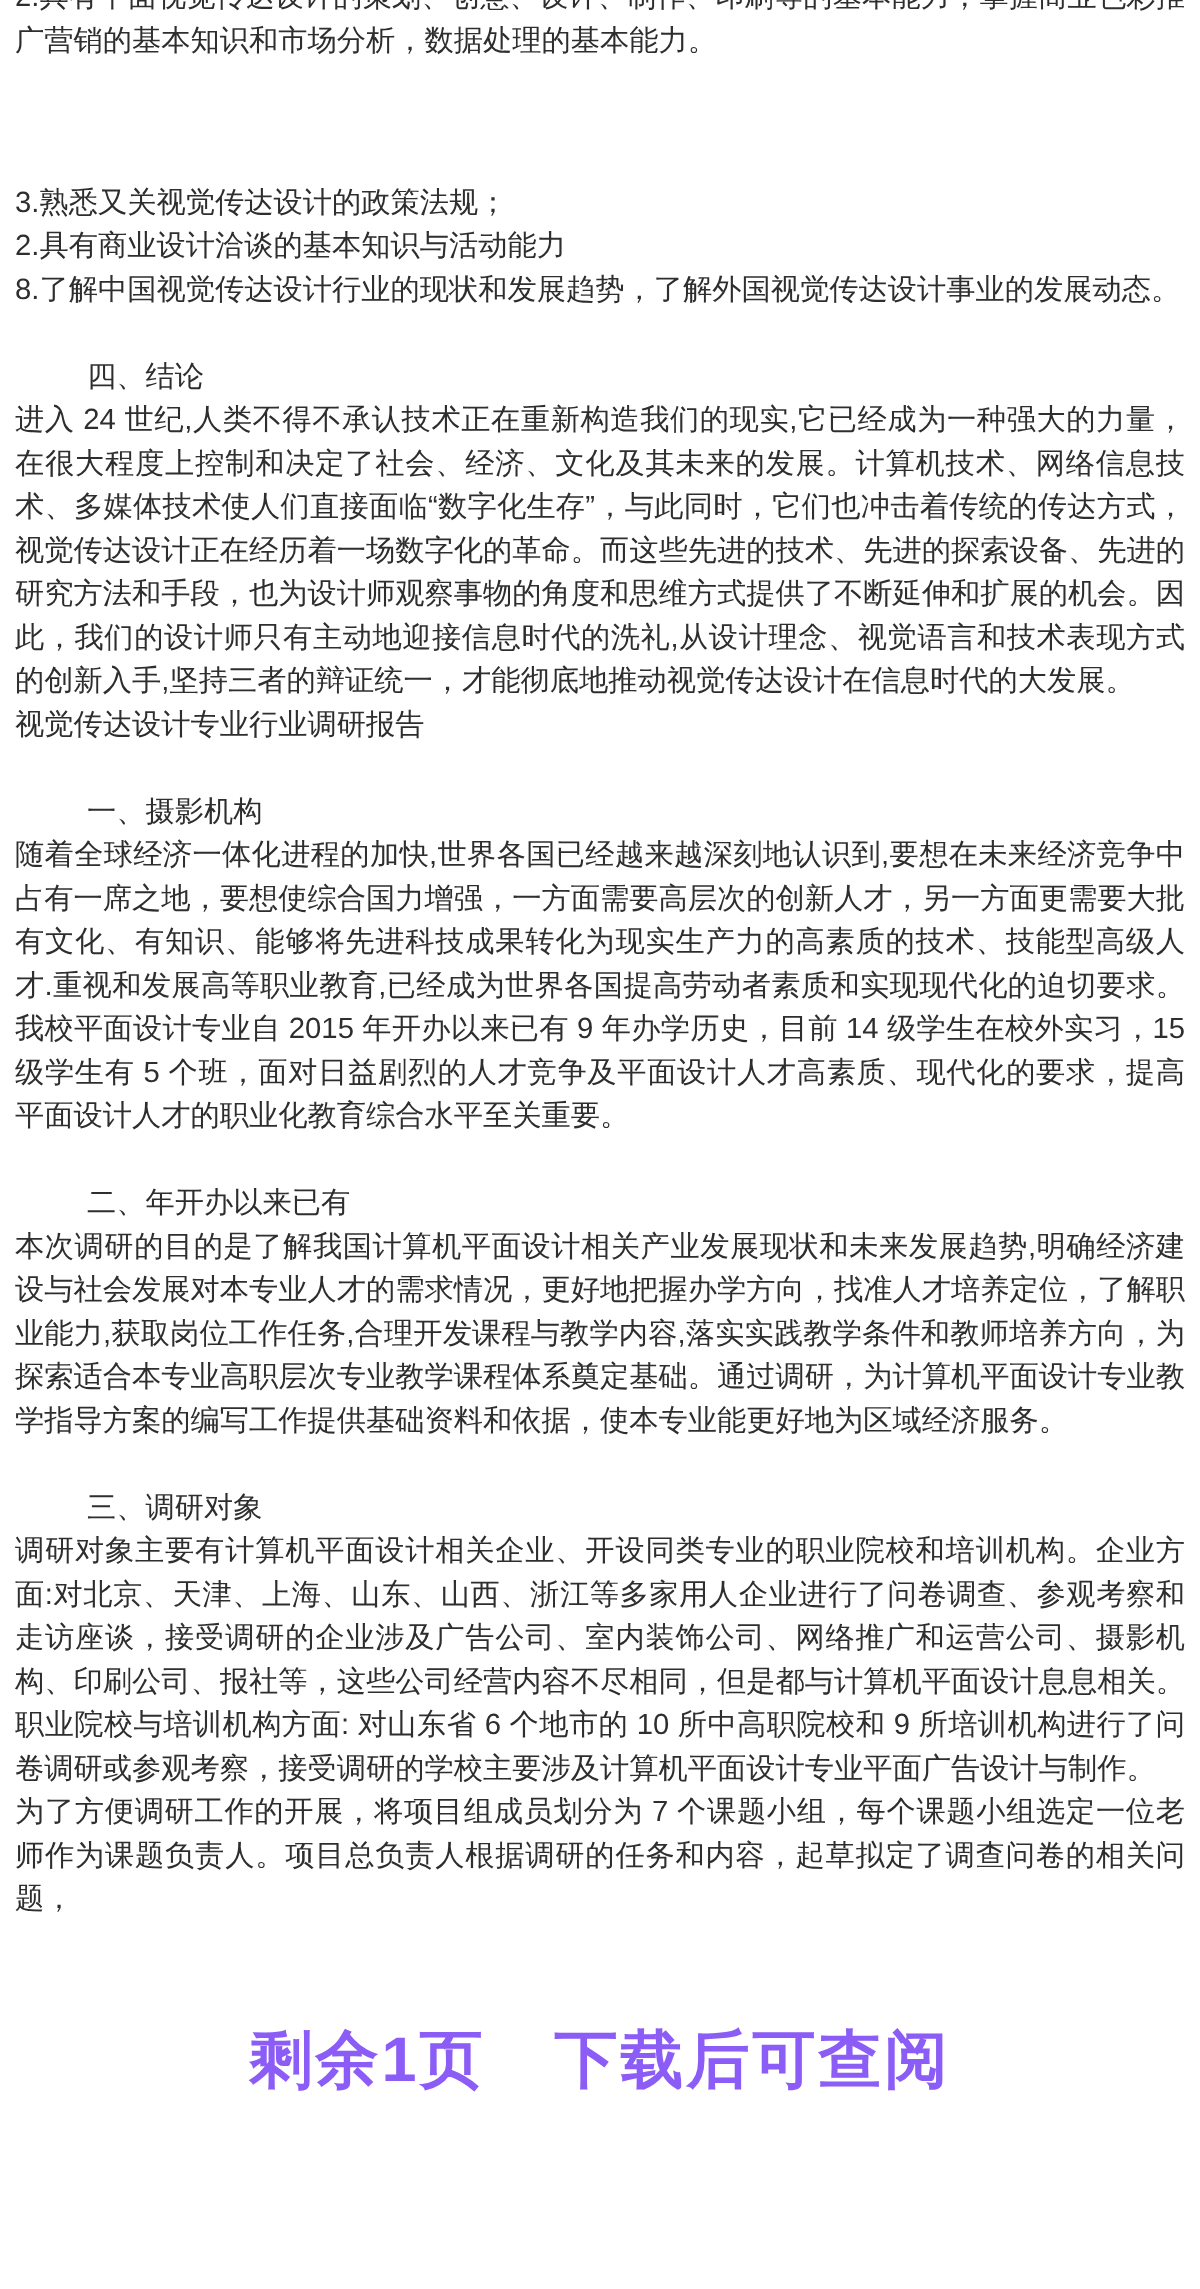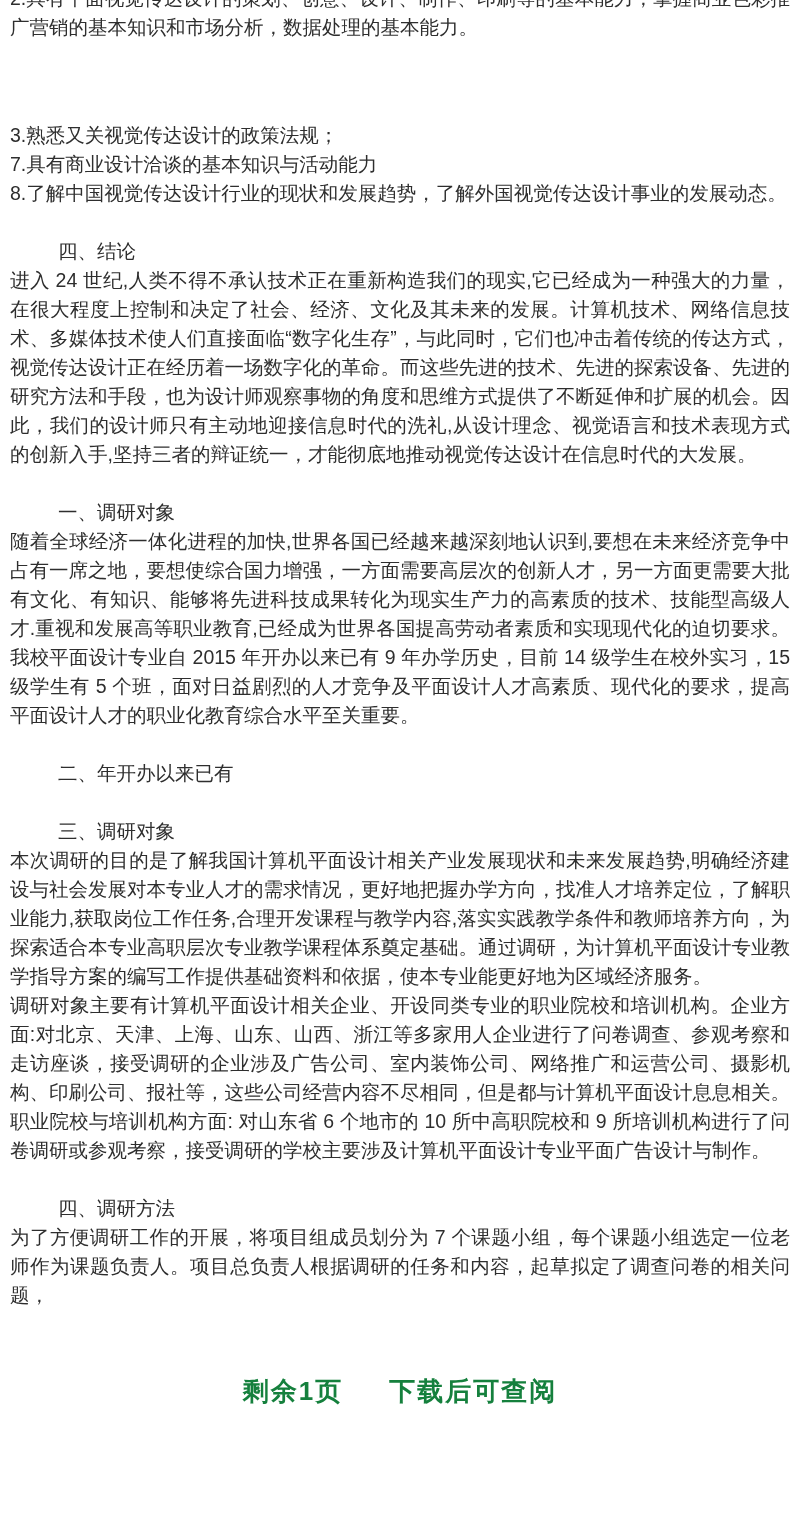--- a/index.html
+++ b/index.html
@@ -22,52 +22,52 @@
     word-break: break-all;
     color: #2e2e2e;
   }
   
   .clip-top { margin-top: -16px; }
   .gap1 { margin-top: 29px; margin-left: 48px; }   
   .gap2 { margin-top: 79px; }   
   .footer {
     margin-top: 64px;
     text-align: center;
-    font-size: 26px;
+    font-size: 42px;
     font-weight: bold;
-    color: #15803d;
+    color: #8b5cf6;
     letter-spacing: 2px;
     font-family: "Liberation Sans", sans-serif;
   }
   .footer .hint { margin-left: 46px; }
 </style>
 </head>
 <body>
 
 <div class="page">
 
   <p class="block clip-top">2.具有平面视觉传达设计的策划、创意、设计、制作、印刷等的基本能力，掌握商业色彩推广营销的基本知识和市场分析，数据处理的基本能力。</p>
 
   <p class="block gap2">3.熟悉又关视觉传达设计的政策法规；</p>
-  <p class="block">7.具有商业设计洽谈的基本知识与活动能力</p>
+  <p class="block">2.具有商业设计洽谈的基本知识与活动能力</p>
   <p class="block">8.了解中国视觉传达设计行业的现状和发展趋势，了解外国视觉传达设计事业的发展动态。</p>
 
   <p class="block gap1">四、结论</p>
   <p class="block">进入 24 世纪,人类不得不承认技术正在重新构造我们的现实,它已经成为一种强大的力量，在很大程度上控制和决定了社会、经济、文化及其未来的发展。计算机技术、网络信息技术、多媒体技术使人们直接面临“数字化生存”，与此同时，它们也冲击着传统的传达方式，视觉传达设计正在经历着一场数字化的革命。而这些先进的技术、先进的探索设备、先进的研究方法和手段，也为设计师观察事物的角度和思维方式提供了不断延伸和扩展的机会。因此，我们的设计师只有主动地迎接信息时代的洗礼,从设计理念、视觉语言和技术表现方式的创新入手,坚持三者的辩证统一，才能彻底地推动视觉传达设计在信息时代的大发展。</p>
+  <p class="block">视觉传达设计专业行业调研报告</p>
 
-  <p class="block gap1">一、调研对象</p>
+  <p class="block gap1">一、摄影机构</p>
   <p class="block">随着全球经济一体化进程的加快,世界各国已经越来越深刻地认识到,要想在未来经济竞争中占有一席之地，要想使综合国力增强，一方面需要高层次的创新人才，另一方面更需要大批有文化、有知识、能够将先进科技成果转化为现实生产力的高素质的技术、技能型高级人才.重视和发展高等职业教育,已经成为世界各国提高劳动者素质和实现现代化的迫切要求。我校平面设计专业自 2015 年开办以来已有 9 年办学历史，目前 14 级学生在校外实习，15 级学生有 5 个班，面对日益剧烈的人才竞争及平面设计人才高素质、现代化的要求，提高平面设计人才的职业化教育综合水平至关重要。</p>
 
   <p class="block gap1">二、年开办以来已有</p>
+  <p class="block">本次调研的目的是了解我国计算机平面设计相关产业发展现状和未来发展趋势,明确经济建设与社会发展对本专业人才的需求情况，更好地把握办学方向，找准人才培养定位，了解职业能力,获取岗位工作任务,合理开发课程与教学内容,落实实践教学条件和教师培养方向，为探索适合本专业高职层次专业教学课程体系奠定基础。通过调研，为计算机平面设计专业教学指导方案的编写工作提供基础资料和依据，使本专业能更好地为区域经济服务。</p>
+
   <p class="block gap1">三、调研对象</p>
-
-  <p class="block">本次调研的目的是了解我国计算机平面设计相关产业发展现状和未来发展趋势,明确经济建设与社会发展对本专业人才的需求情况，更好地把握办学方向，找准人才培养定位，了解职业能力,获取岗位工作任务,合理开发课程与教学内容,落实实践教学条件和教师培养方向，为探索适合本专业高职层次专业教学课程体系奠定基础。通过调研，为计算机平面设计专业教学指导方案的编写工作提供基础资料和依据，使本专业能更好地为区域经济服务。</p>
   <p class="block">调研对象主要有计算机平面设计相关企业、开设同类专业的职业院校和培训机构。企业方面:对北京、天津、上海、山东、山西、浙江等多家用人企业进行了问卷调查、参观考察和走访座谈，接受调研的企业涉及广告公司、室内装饰公司、网络推广和运营公司、摄影机构、印刷公司、报社等，这些公司经营内容不尽相同，但是都与计算机平面设计息息相关。</p>
   <p class="block">职业院校与培训机构方面: 对山东省 6 个地市的 10 所中高职院校和 9 所培训机构进行了问卷调研或参观考察，接受调研的学校主要涉及计算机平面设计专业平面广告设计与制作。</p>
 
-  <p class="block gap1">四、调研方法</p>
   <p class="block">为了方便调研工作的开展，将项目组成员划分为 7 个课题小组，每个课题小组选定一位老师作为课题负责人。项目总负责人根据调研的任务和内容，起草拟定了调查问卷的相关问题，</p>
 
   <div class="footer">
     <span>剩余1页</span><span class="hint">下载后可查阅</span>
   </div>
 
 </div>
 
 </body></html>

